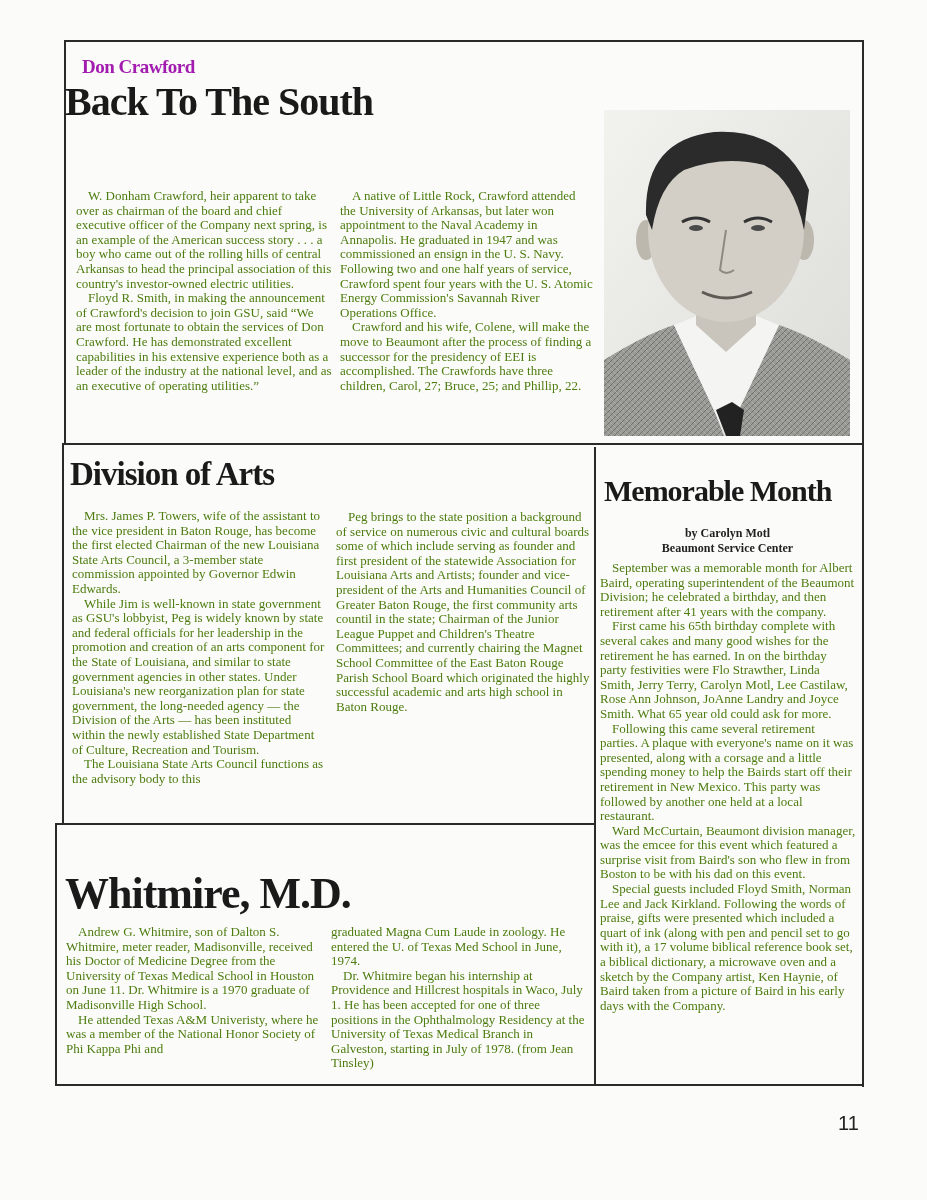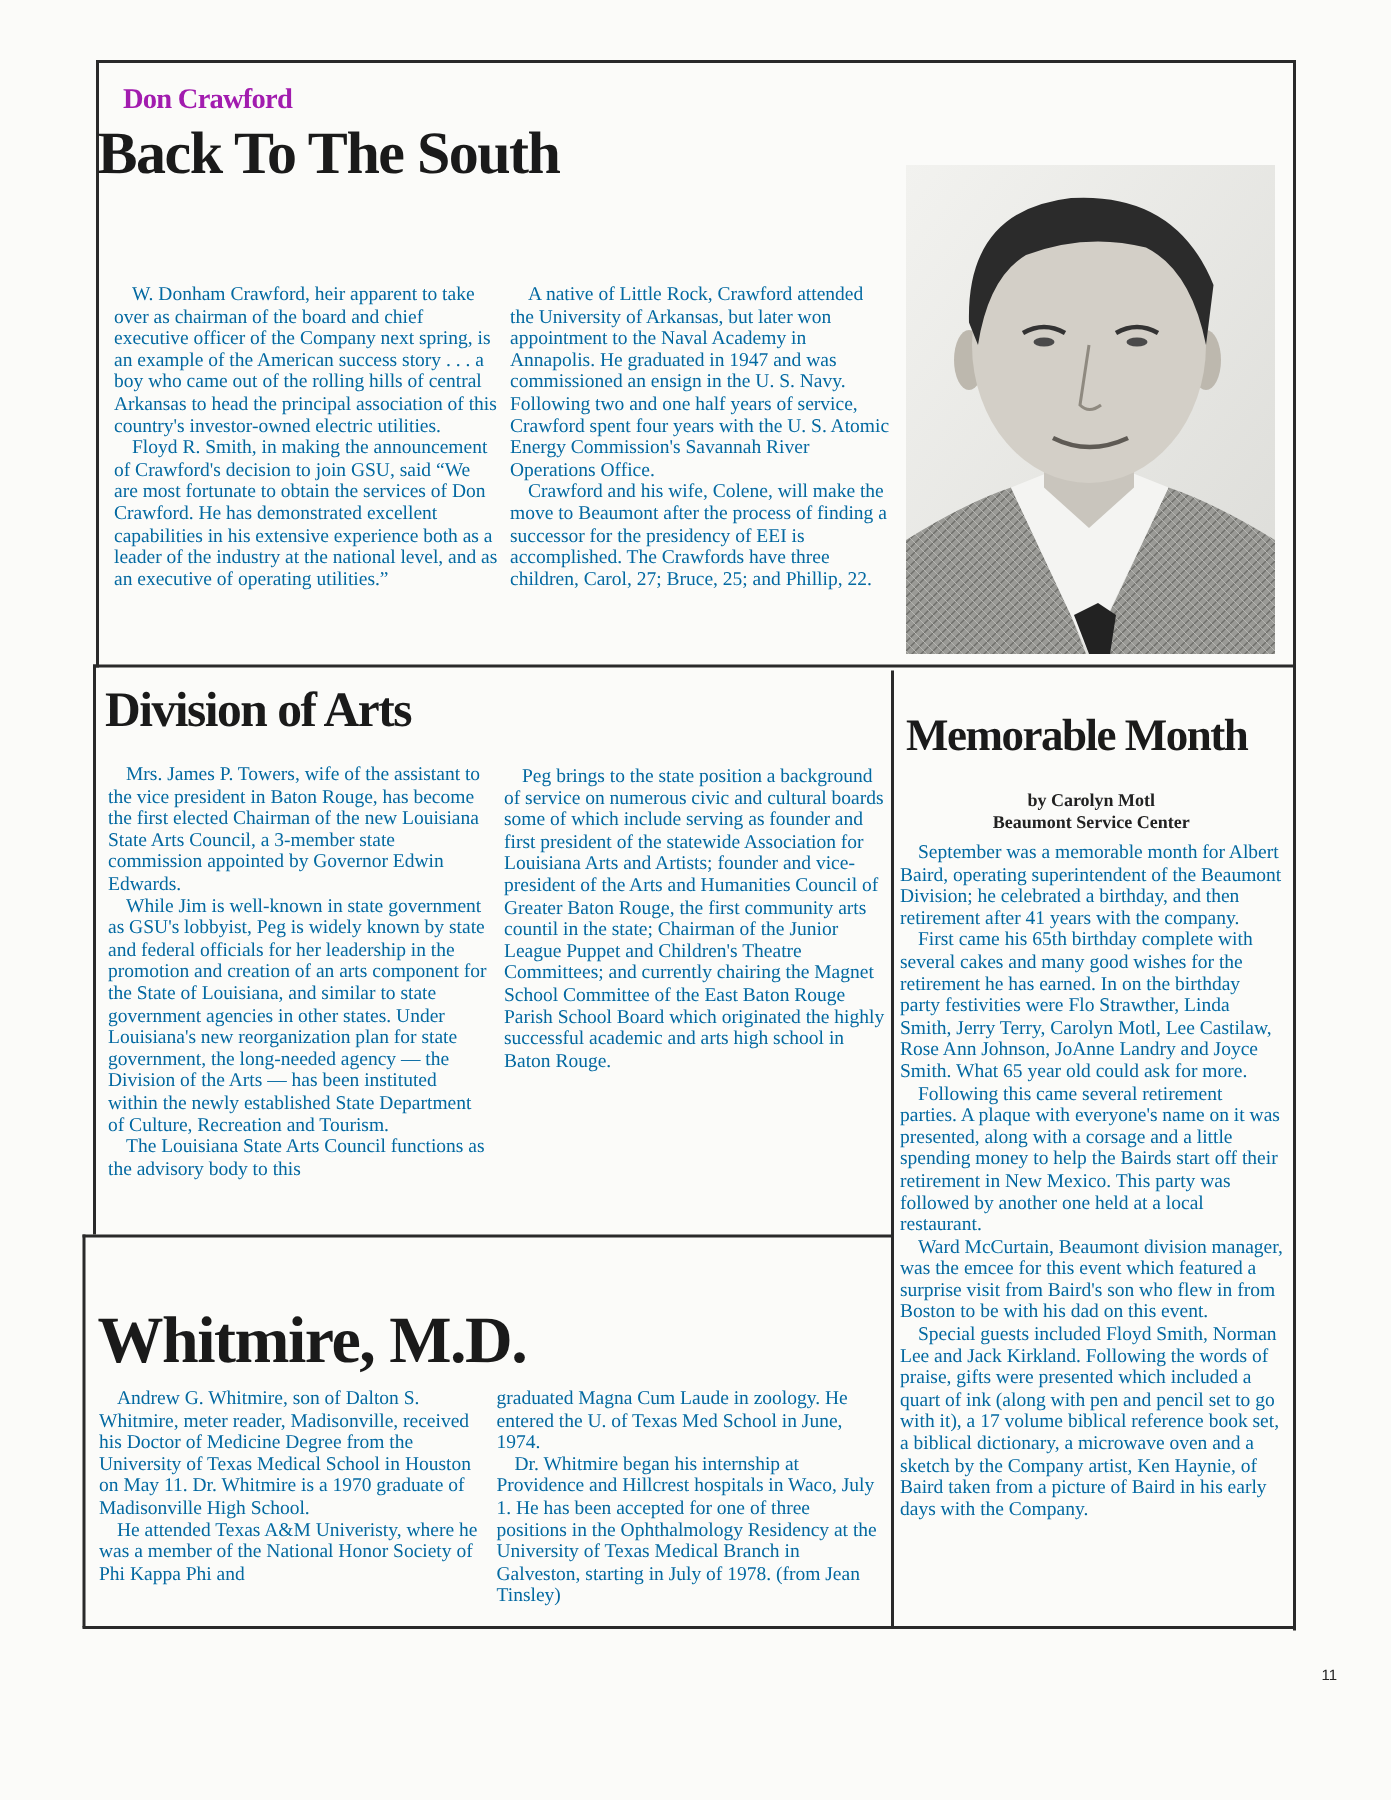--- a/index.html
+++ b/index.html
@@ -7,26 +7,26 @@
     width: 927px; height: 1200px; background: #fbfbf9; position: relative;
     font-family: "DejaVu Serif", "Liberation Serif", serif; color: #222;
     overflow: hidden;
   }
   .frame { position: absolute; border: 2px solid #2a2a2a; box-sizing: border-box; }
   .hline { position: absolute; background: #2a2a2a; height: 2px; }
   .vline { position: absolute; background: #2a2a2a; width: 2px; }
   .kicker { position: absolute; font-family: "Liberation Serif", serif; font-weight: bold; font-size: 19px; letter-spacing: -0.5px; color: #a21caf; }
   .head { position: absolute; font-family: "Liberation Serif", serif; font-weight: bold; letter-spacing: -1px; color: #1a1a1a; white-space: nowrap; }
   .col {
-    position: absolute; font-family: "Liberation Serif", serif; font-size: 13px; line-height: 14.6px; color: #0369a1;
+    position: absolute; font-family: "Liberation Serif", serif; font-size: 13px; line-height: 14.6px; color: #4d7c0f;
   }
   .col p { margin: 0; text-indent: 12px; }
   .byline { position: absolute; text-align: center; font-family: "Liberation Serif", serif; font-weight: bold; font-size: 12px; line-height: 15px; color: #222; }
   .photo { position: absolute; overflow: hidden; background: #e9e9e6; }
-  .pagenum { position: absolute; font-family: "Liberation Sans", sans-serif; font-size: 10px; color: #222; margin-left: 43px; }
+  .pagenum { position: absolute; font-family: "Liberation Sans", sans-serif; font-size: 20px; color: #222; }
 </style>
 </head>
 <body>
 
 <div class="frame" style="left:64px; top:40px; width:800px; height:405px; border-bottom:none;"></div>
 <div class="hline" style="left:62px; top:443px; width:802px;"></div>
 <div class="vline" style="left:62px; top:443px; height:380px;"></div>
 <div class="vline" style="left:55px; top:823px; height:262px;"></div>
 <div class="hline" style="left:55px; top:823px; width:540px;"></div>
 <div class="vline" style="left:594px; top:447px; height:638px;"></div>
@@ -97,21 +97,21 @@
     <p>The Louisiana State Arts Council functions as the advisory body to this</p>
   </div>
   <div class="col" style="left:336px; top:510px; width:254px;">
     <p>Peg brings to the state position a background of service on numerous civic and cultural boards some of which include serving as founder and first president of the statewide Association for Louisiana Arts and Artists; founder and vice-president of the Arts and Humanities Council of Greater Baton Rouge, the first community arts countil in the state; Chairman of the Junior League Puppet and Children's Theatre Committees; and currently chairing the Magnet School Committee of the East Baton Rouge Parish School Board which originated the highly successful academic and arts high school in Baton Rouge.</p>
   </div>
 </section>
 
 <section>
   <div class="head" style="left:65px; top:868px; font-size:44px;">Whitmire, M.D.</div>
   <div class="col" style="left:66px; top:925px; width:258px;">
-    <p>Andrew G. Whitmire, son of Dalton S. Whitmire, meter reader, Madisonville, received his Doctor of Medicine Degree from the University of Texas Medical School in Houston on May 11. Dr. Whitmire is a 1970 graduate of Madisonville High School.</p>
+    <p>Andrew G. Whitmire, son of Dalton S. Whitmire, meter reader, Madisonville, received his Doctor of Medicine Degree from the University of Texas Medical School in Houston on June 11. Dr. Whitmire is a 1970 graduate of Madisonville High School.</p>
     <p>He attended Texas A&amp;M Univeristy, where he was a member of the National Honor Society of Phi Kappa Phi and</p>
   </div>
   <div class="col" style="left:331px; top:925px; width:258px;">
     <p style="text-indent:0;">graduated Magna Cum Laude in zoology. He entered the U. of Texas Med School in June, 1974.</p>
     <p>Dr. Whitmire began his internship at Providence and Hillcrest hospitals in Waco, July 1. He has been accepted for one of three positions in the Ophthalmology Residency at the University of Texas Medical Branch in Galveston, starting in July of 1978. (from Jean Tinsley)</p>
   </div>
 </section>
 
 <section>
   <div class="head" style="left:604px; top:474px; font-size:30px;">Memorable Month</div>

